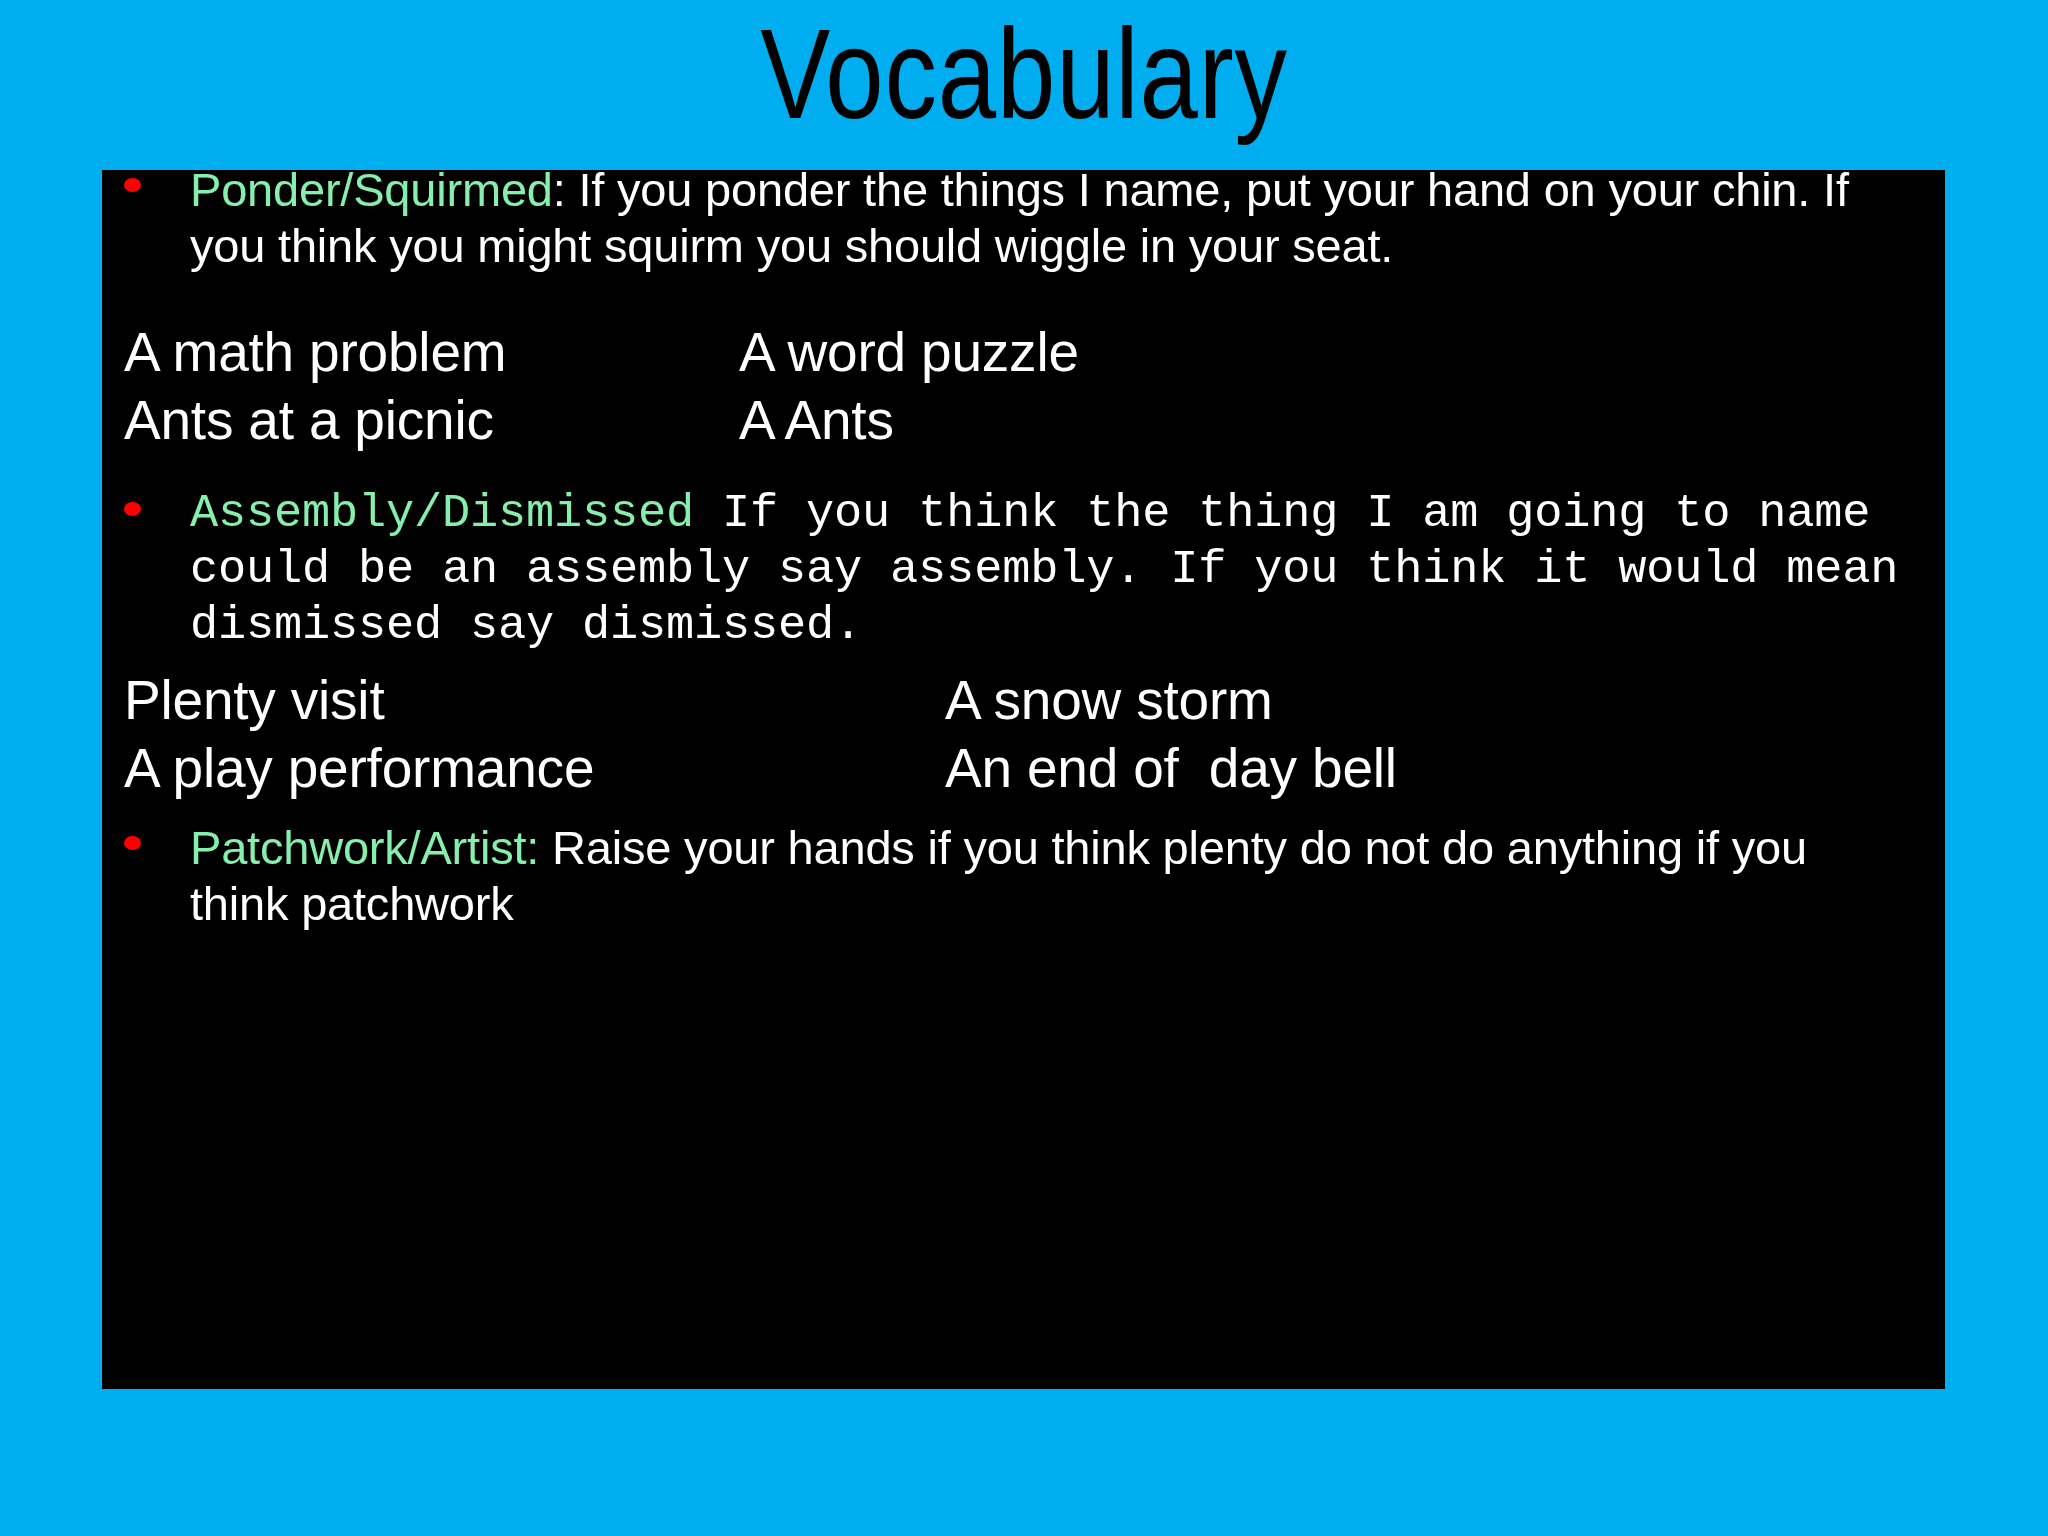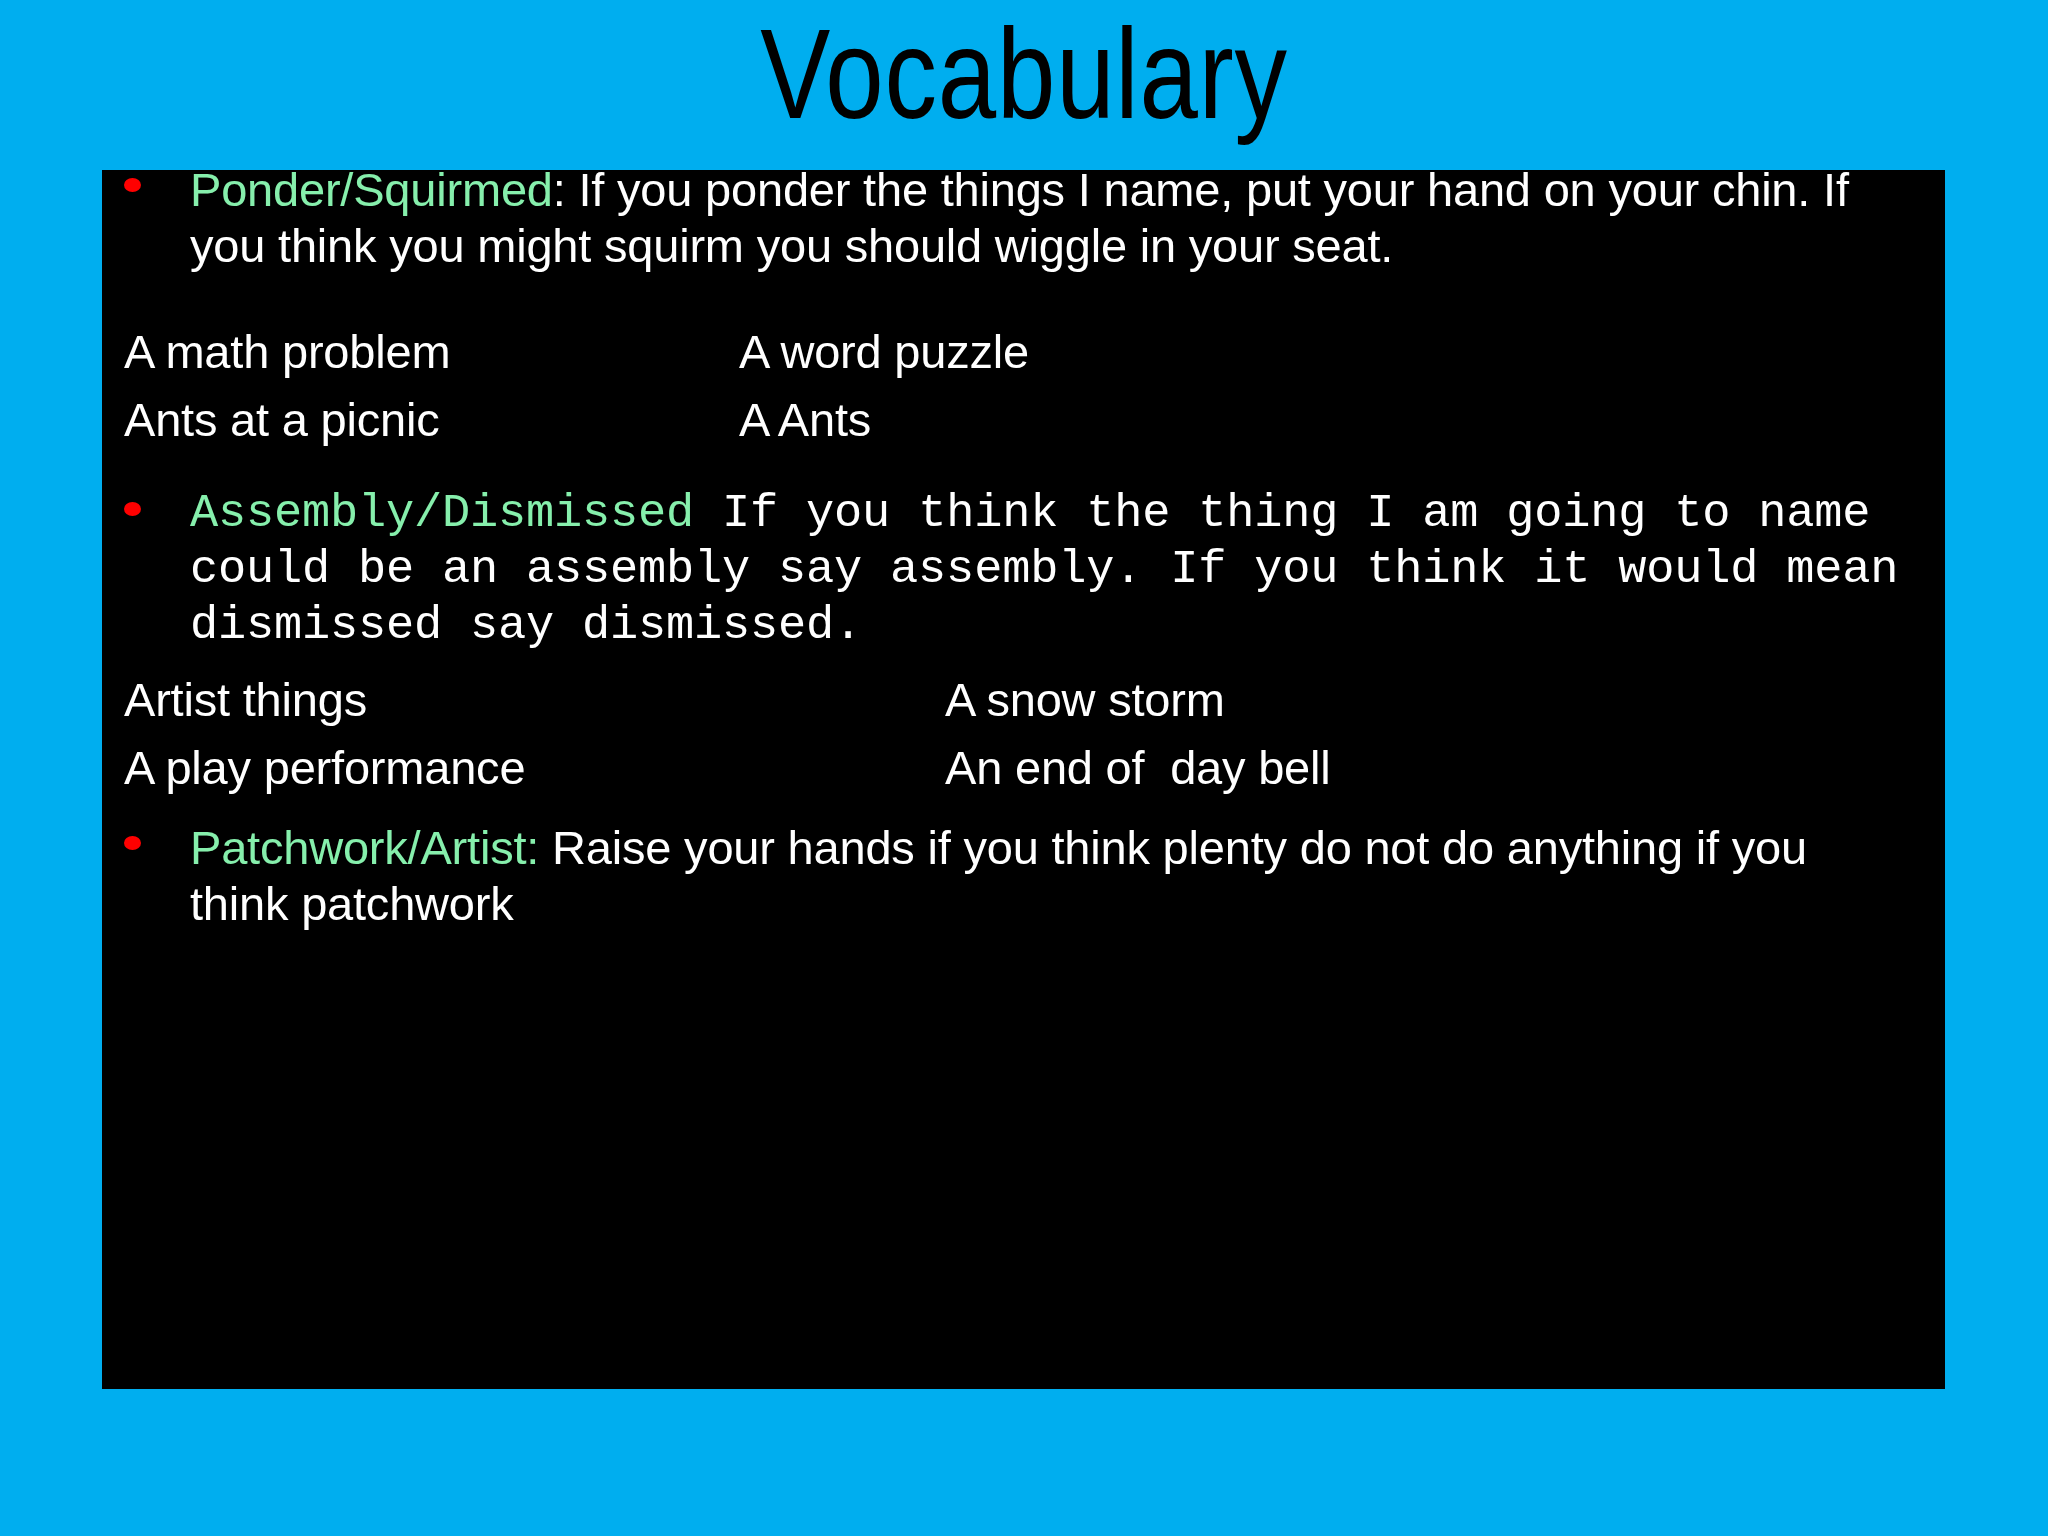--- a/index.html
+++ b/index.html
@@ -80,21 +80,21 @@
     width: 1843px;
   }
   .answer-row {
     position: relative;
     height: 68px;
     white-space: nowrap;
   }
   .answer-col {
     position: absolute;
     top: 0;
-    font-size: 47px;
+    font-size: 55px;
     line-height: 64px;
     color: #ffffff;
     white-space: pre;
     letter-spacing: -0.2px;
   }
   .answer-col.c1 { left: 22px; }
 
   
   .grp-a .answer-col.c2 { left: 637px; }
   .grp-b .answer-col.c2 { left: 843px; }
@@ -131,21 +131,21 @@
     </div>
   </div>
 
   <div class="bullet-block" id="bullet-2">
     <span class="bullet-dot"></span>
     <p class="bullet-text"><span class="kw">Assembly/Dismissed</span><span> If you think the thing I am going to name could be an assembly say assembly. If you think it would mean dismissed say dismissed.</span></p>
   </div>
 
   <div class="answer-list grp-b" id="answers-2">
     <div class="answer-row">
-      <span class="answer-col c1">Artist things</span>
+      <span class="answer-col c1">Plenty visit</span>
       <span class="answer-col c2">A snow storm</span>
     </div>
     <div class="answer-row">
       <span class="answer-col c1">A play performance</span>
       <span class="answer-col c2">An end of  day bell</span>
     </div>
   </div>
 
   <div class="bullet-block" id="bullet-3">
     <span class="bullet-dot"></span>

